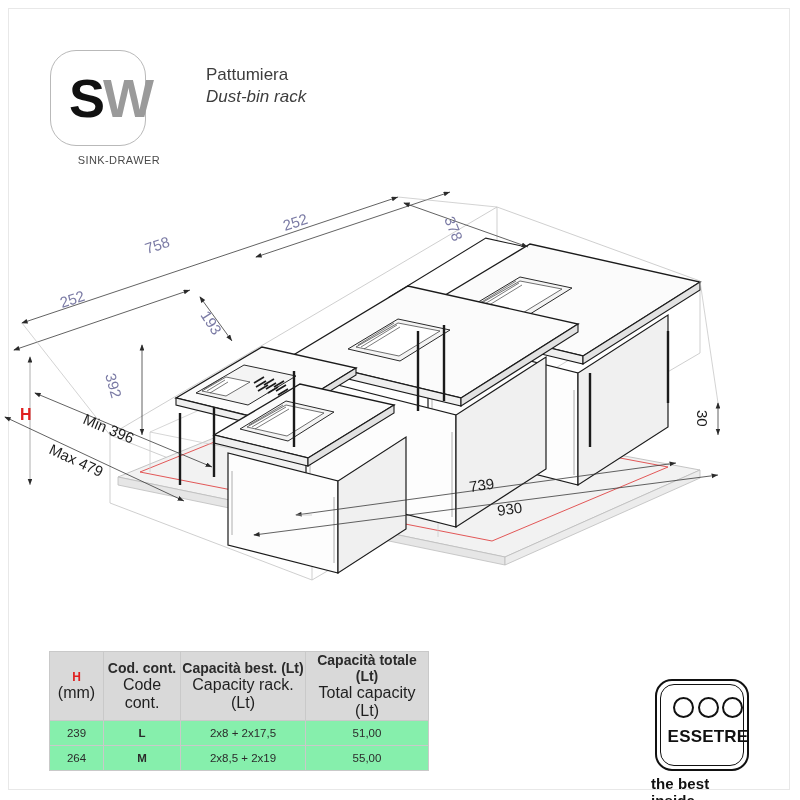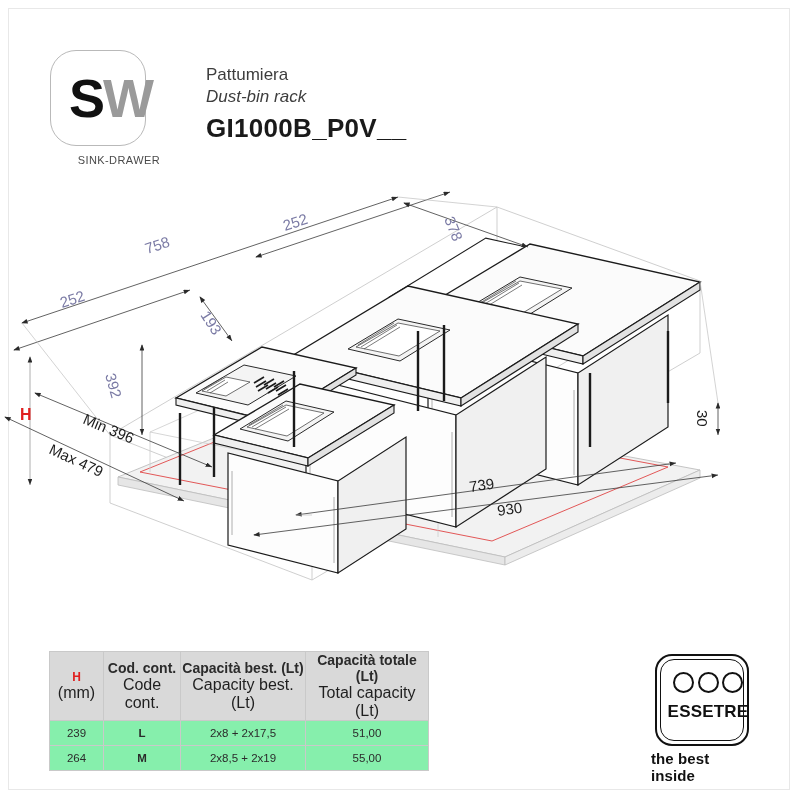--- a/index.html
+++ b/index.html
@@ -60,21 +60,21 @@
   .th-it{color:#1f1f1f;font-weight:400;font-size:16px;display:block;}
   .th-bold{font-weight:700;font-size:14px;display:block;}
   .th-red{color:#e02020;font-weight:700;font-size:12px;display:block;}
   .col-h{width:53px;}
   .col-code{width:76px;}
   .col-cap{width:124px;}
   .col-tot{width:122px;}
   .cell-bold{font-weight:700;}
 
   
-  .essetre{position:absolute;left:651px;top:654px;width:110px;height:110px;}
+  .essetre{position:absolute;left:651px;top:679px;width:110px;height:110px;}
   .ess-box{
     position:absolute;left:4px;top:0;width:94px;height:92px;
     border:2px solid #111;border-radius:17px;box-sizing:border-box;
   }
   .ess-box::after{
     content:"";position:absolute;left:3px;top:3px;right:3px;bottom:3px;
     border:1px solid #111;border-radius:14px;
   }
   .ess-dots{position:absolute;left:16px;top:16px;width:70px;height:24px;display:flex;justify-content:space-between;}
   .ess-dot{width:21px;height:21px;border:2px solid #111;border-radius:50%;box-sizing:border-box;}
@@ -98,21 +98,20 @@
     <div class="logo-round"></div>
     <div class="logo-sw">
       <span class="s">S</span><span class="w">W</span>
     </div>
     <div class="logo-caption">SINK-DRAWER</div>
   </div>
 
   <div class="head-text">
     <div class="head-title">Pattumiera</div>
     <div class="head-sub">Dust-bin rack</div>
-    <div class="head-code">GI1000B_P0V__</div>
   </div>
 
 </div>
 
 <div class="drawing">
 <svg width="800" height="400" viewBox="0 0 800 400" xmlns="http://www.w3.org/2000/svg">
   <defs>
     <marker id="ar" markerWidth="9" markerHeight="9" refX="8" refY="3" orient="auto">
       <path d="M0,0 L8,3 L0,6 z" fill="#2a2a2a"></path>
     </marker>
@@ -297,21 +296,21 @@
       <th class="col-h">
         <span class="th-red">H</span>
         <span class="th-it">(mm)</span>
       </th>
       <th class="col-code">
         <span class="th-bold">Cod. cont.</span>
         <span class="th-it">Code cont.</span>
       </th>
       <th class="col-cap">
         <span class="th-bold">Capacità best. (Lt)</span>
-        <span class="th-it">Capacity best. (Lt)</span>
+        <span class="th-it">Capacity rack. (Lt)</span>
       </th>
       <th class="col-tot">
         <span class="th-bold">Capacità totale (Lt)</span>
         <span class="th-it">Total capacity (Lt)</span>
       </th>
     </tr>
   </thead>
   <tbody>
     <tr>
       <td>239</td>

